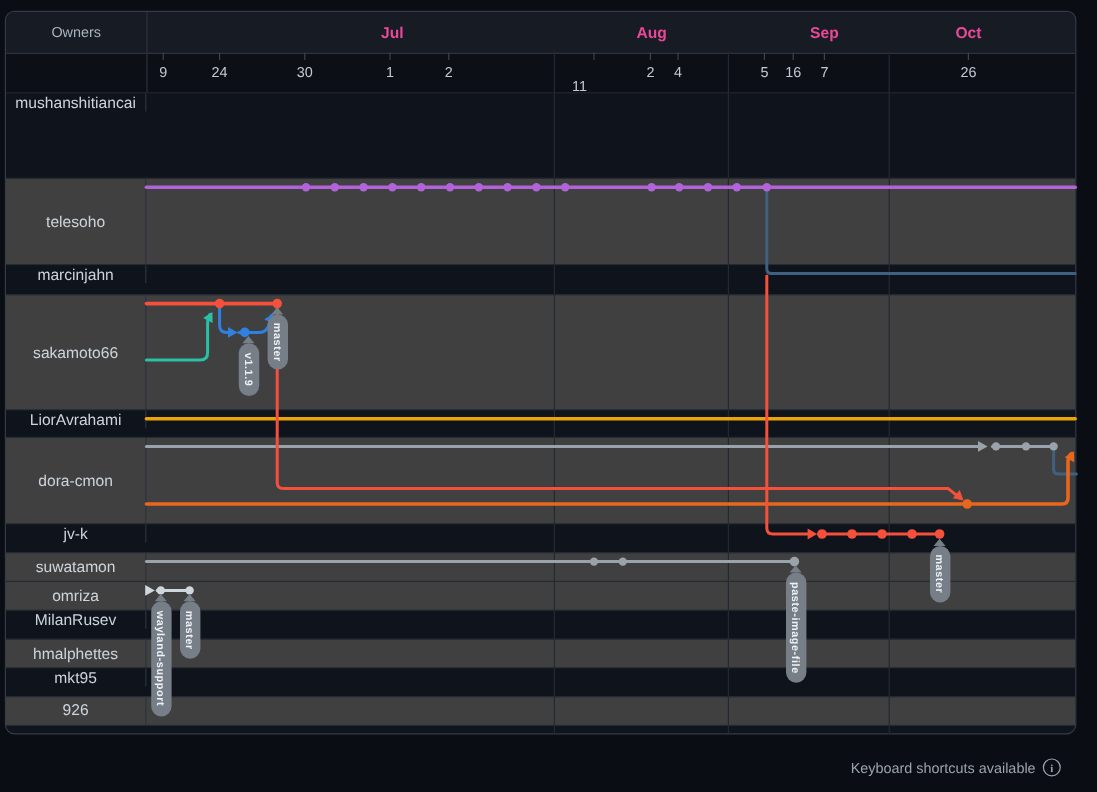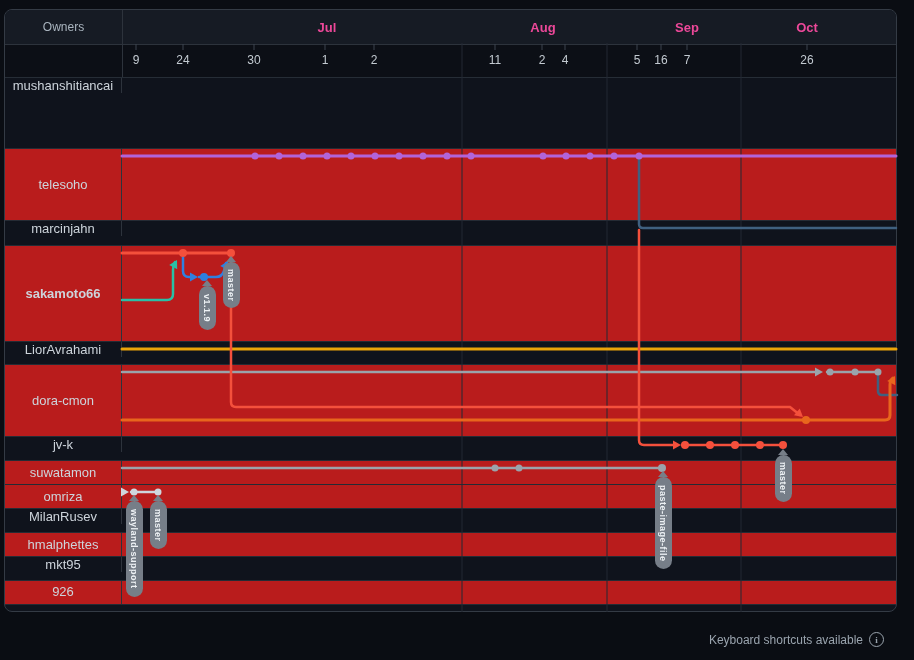--- a/index.html
+++ b/index.html
@@ -33,21 +33,21 @@
   .dayrow .side{
     position:absolute;left:0;top:0;bottom:0;width:117px;
     border-right:1px solid #2d333c;
   }
   .day-label{
     position:absolute;top:8px;transform:translateX(-50%);
     color:#c3cad1;font-size:12px;
   }
   .rows{position:relative;}
   .row{display:flex;box-sizing:border-box;border-bottom:1px solid #252b34;}
-  .row.light{background:#b91c1c;}
+  .row.light{background:#404040;}
   .row.dark{background:#0f131c;flex-direction:column;}
   .owner-cell{
     width:117px;border-right:1px solid #2d333c;box-sizing:border-box;
     display:flex;align-items:center;justify-content:center;
     color:#cdd4db;font-size:13px;
   }
   .row.partial .owner-cell{align-items:flex-start;padding-top:3px;}
   .track{flex:1;}
   svg.overlay{
     position:absolute;left:0;top:0;width:914px;height:660px;
@@ -94,21 +94,21 @@
       </div>
   </div>
   <div class="dayrow">
     <div class="side"></div>
     <div id="days">
         <div class="day-label" style="left: 131px;">9</div>
         <div class="day-label" style="left: 178px;">24</div>
         <div class="day-label" style="left: 249px;">30</div>
         <div class="day-label" style="left: 320px;">1</div>
         <div class="day-label" style="left: 369px;">2</div>
-        <div class="day-label" style="left: 490px;">11</div>
+        <div class="day-label" style="left: 478px; margin-top: 12px;">11</div>
         <div class="day-label" style="left: 537px;">2</div>
         <div class="day-label" style="left: 560px;">4</div>
         <div class="day-label" style="left: 632px;">5</div>
         <div class="day-label" style="left: 656px;">16</div>
         <div class="day-label" style="left: 682px;">7</div>
         <div class="day-label" style="left: 802px;">26</div>
       </div>
   </div>
   <div class="rows" id="rows">
       <div class="row dark" style="height: 71px;">
@@ -122,21 +122,21 @@
           <span>telesoho</span>
         </div>
         <div class="track"></div>
       </div>
       <div class="row dark" style="height: 25px;">
         <div class="owner-cell">
           <span>marcinjahn</span>
         </div>
         <div class="track"></div>
       </div>
-      <div class="row light" style="height: 96px; font-weight: bold;">
+      <div class="row light" style="height: 96px;">
         <div class="owner-cell">
           <span>sakamoto66</span>
         </div>
         <div class="track"></div>
       </div>
       <div class="row dark" style="height: 23px;">
         <div class="owner-cell">
           <span>LiorAvrahami</span>
         </div>
         <div class="track"></div>

